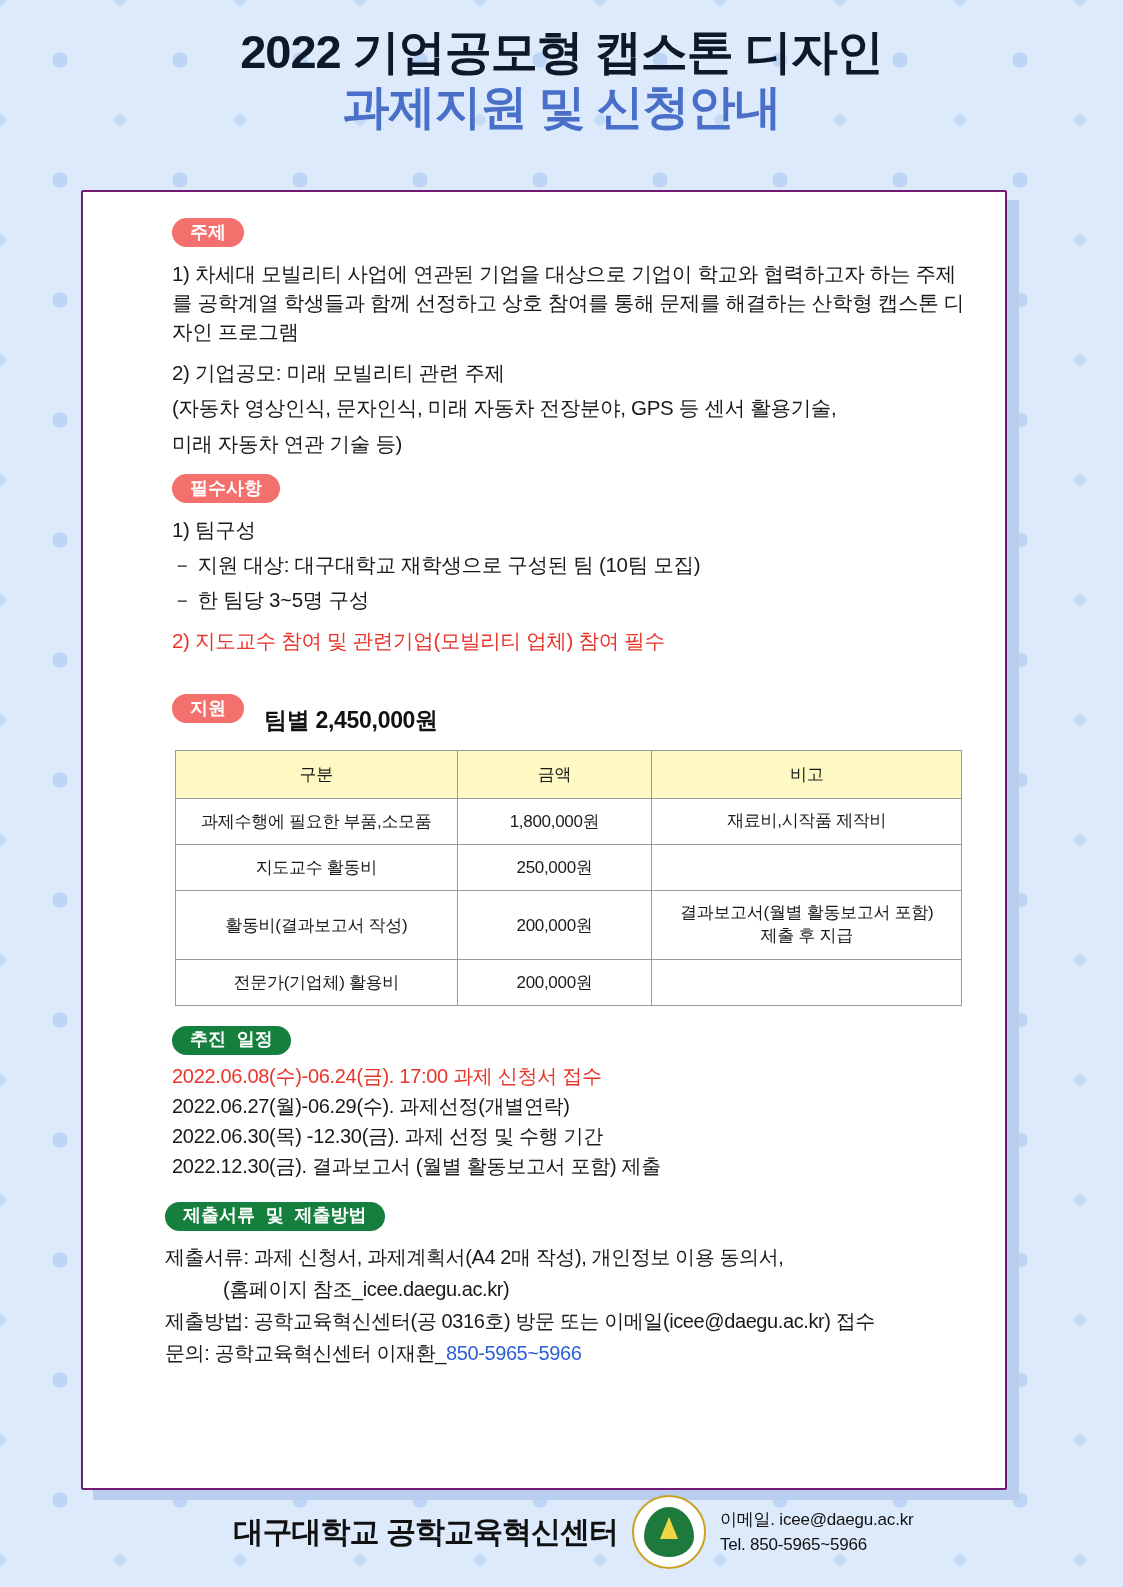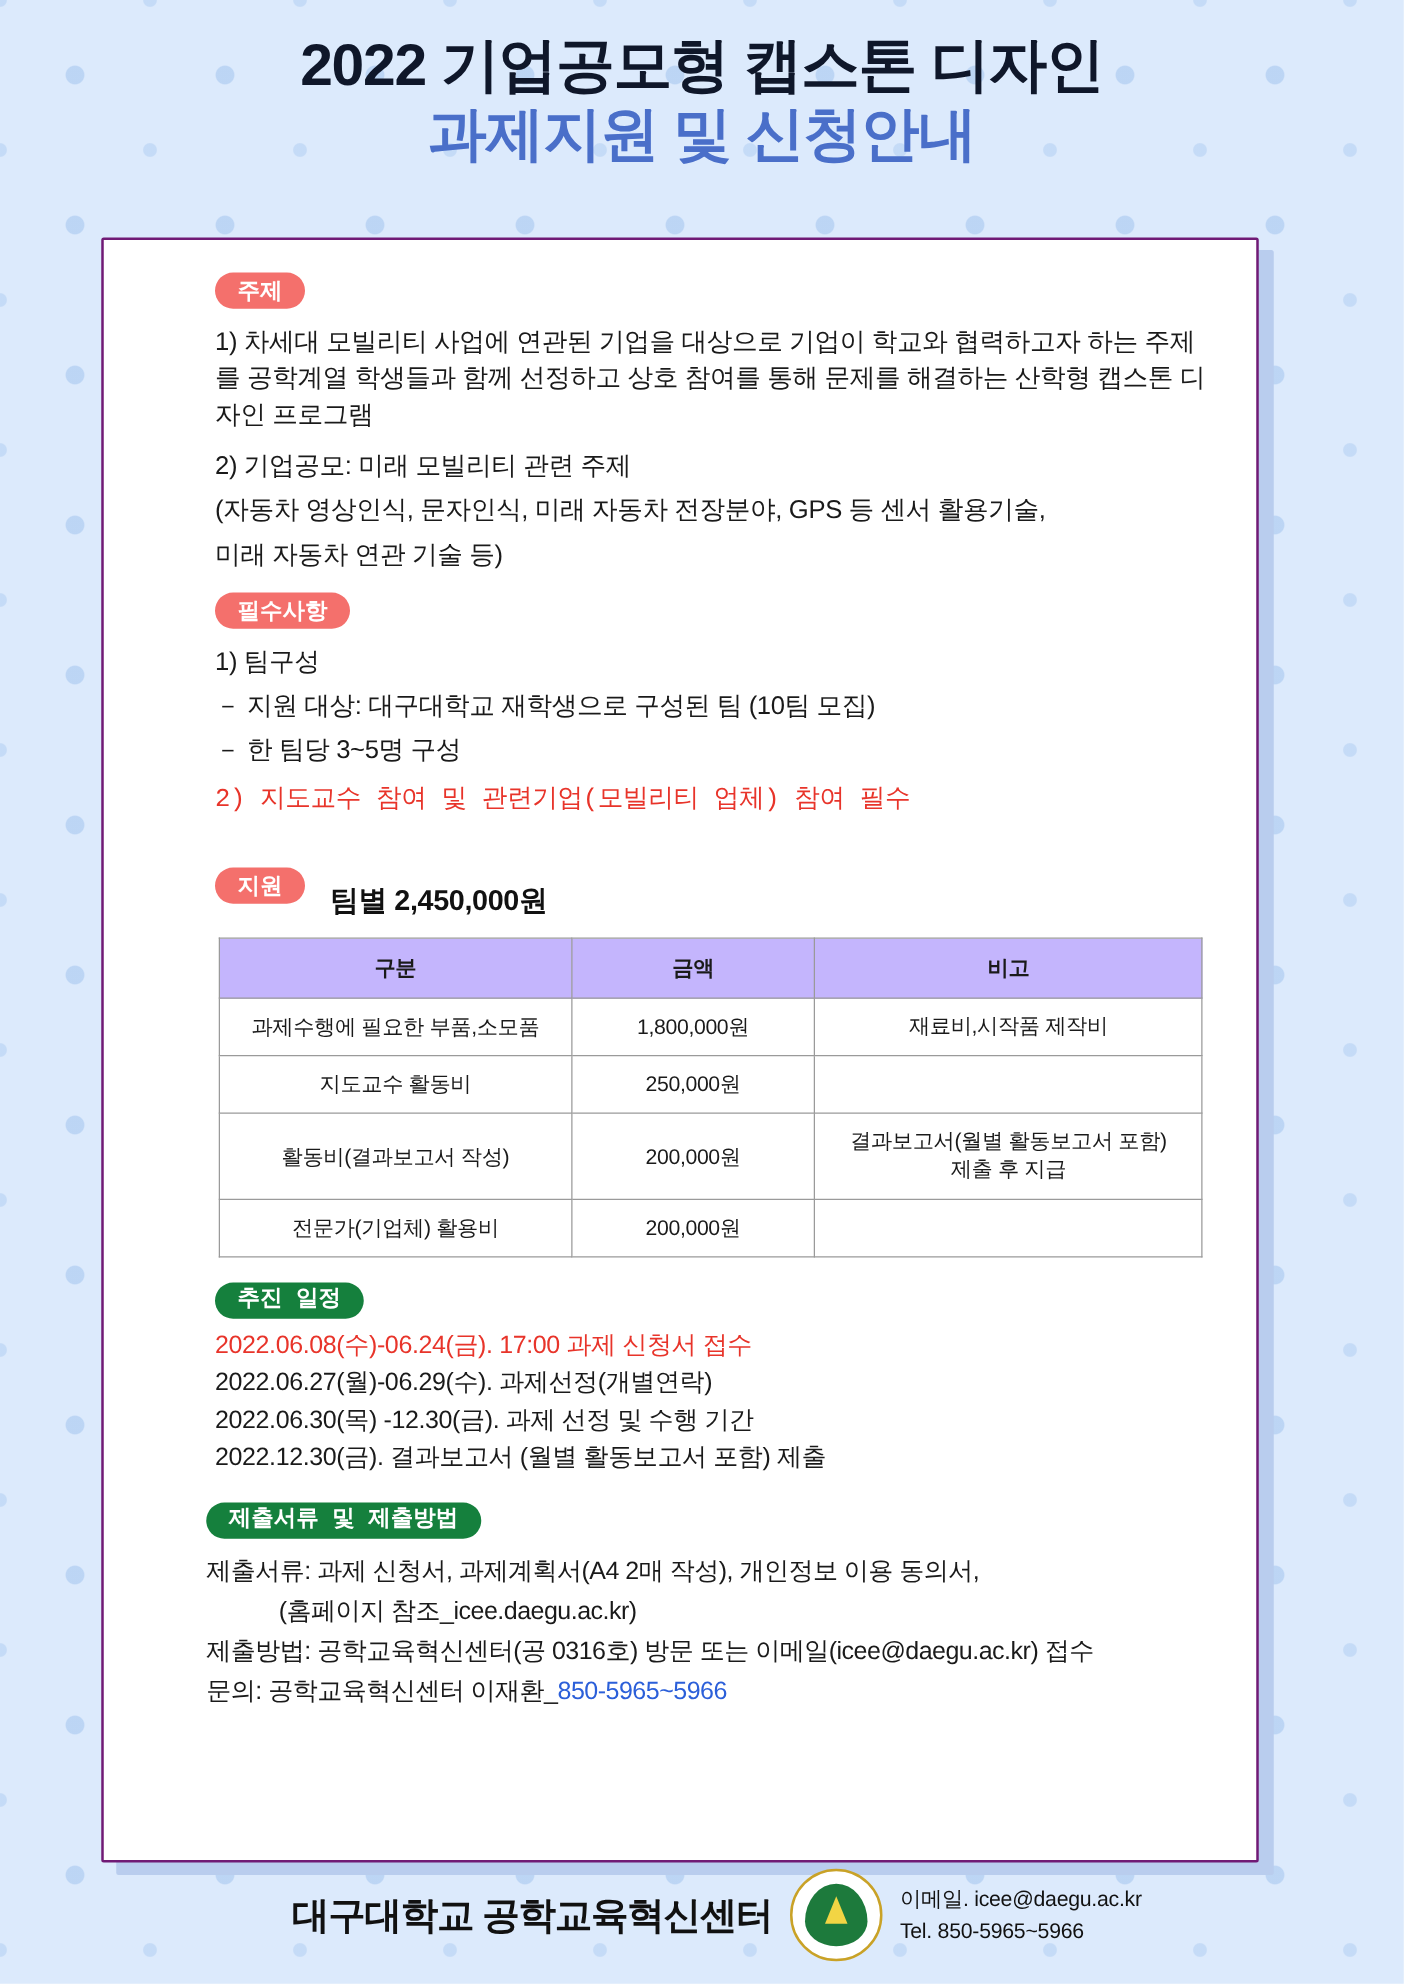--- a/index.html
+++ b/index.html
@@ -108,22 +108,22 @@
     font-size: 17px;
     color: #1a1a1a;
   }
   table.budget th, table.budget td {
     border: 1px solid #9a9a9a;
     text-align: center;
     padding: 11px 4px;
     letter-spacing: -0.3px;
   }
   table.budget thead th {
-    background: #c4b5fd;
-    font-weight: 700;
+    background: #fef9c3;
+    font-weight: 400;
     padding: 12px 4px;
   }
   table.budget td.col1 { width: 282px; }
   table.budget td.col2 { width: 195px; }
   table.budget td.col3 { width: 310px; line-height: 1.35; }
 
   .sched-line {
     font-size: 20px;
     color: #1a1a1a;
     margin: 3px 0 0 55px;
@@ -210,21 +210,21 @@
   <div class="para tight"> 미래 자동차 연관 기술 등)</div>
 
   <div class="section-gap"></div>
 
   <div class="pill-row">
     <span class="pill red">필수사항</span>
   </div>
   <div class="para">1) 팀구성</div>
   <div class="para tight">－ 지원 대상: 대구대학교 재학생으로 구성된 팀 (10팀 모집)</div>
   <div class="para tight">－ 한 팀당 3~5명 구성</div>
-  <div class="para red" style="font-family:Liberation Mono, monospace;">2) 지도교수 참여 및 관련기업(모빌리티 업체) 참여 필수</div>
+  <div class="para red" style="">2) 지도교수 참여 및 관련기업(모빌리티 업체) 참여 필수</div>
 
   <div class="section-gap" style="height:26px;"></div>
 
   <div class="support-row">
     <span class="pill red">지원</span>
     <span class="support-amount">팀별 2,450,000원</span>
   </div>
 
   <table class="budget">
     <thead>

